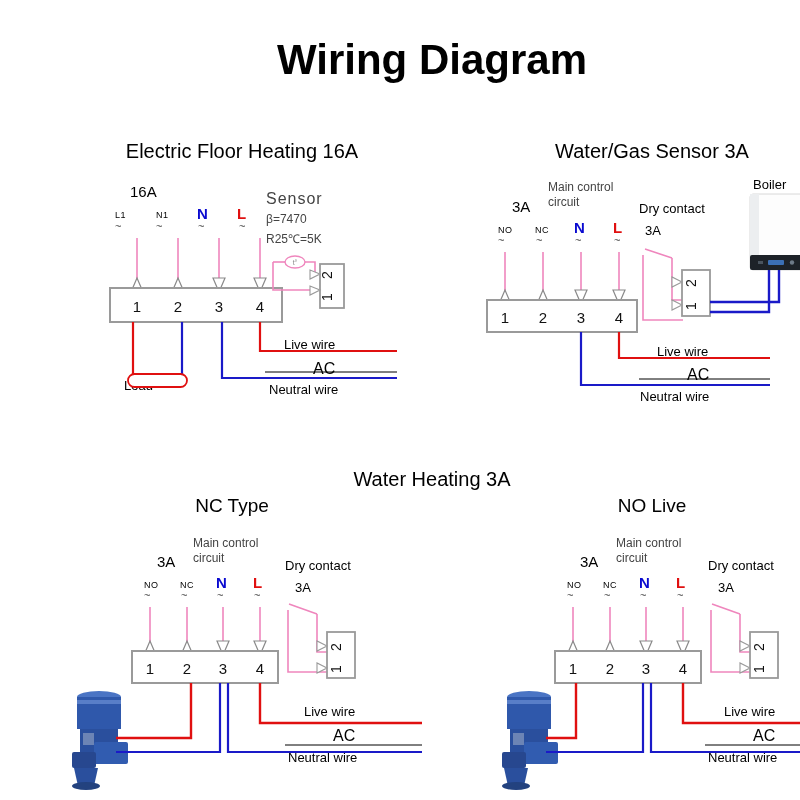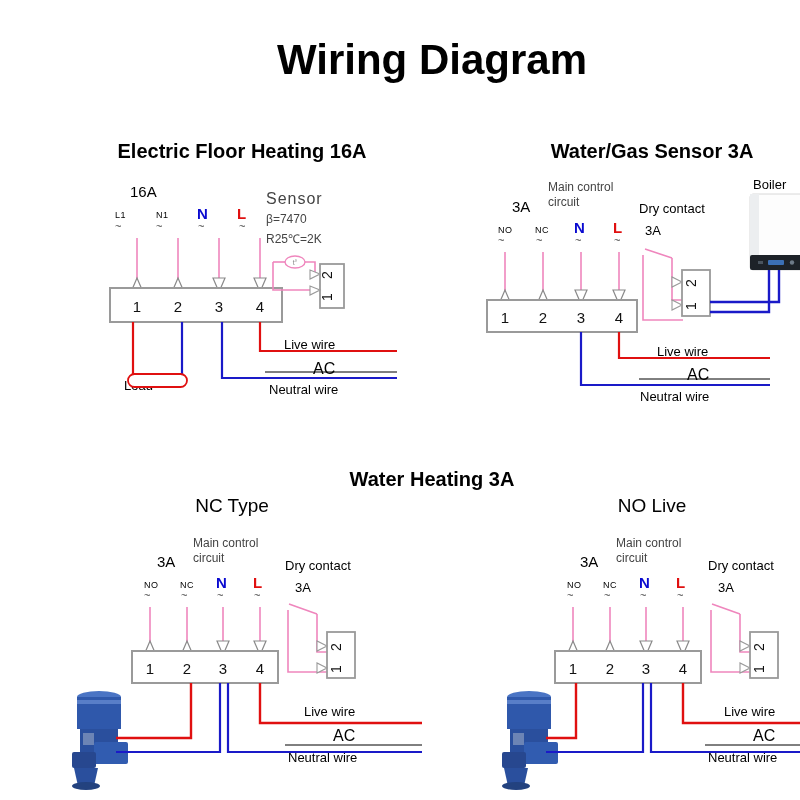--- a/index.html
+++ b/index.html
@@ -9,21 +9,21 @@
     color:#000;overflow:hidden;position:relative;
   }
   #root{position:relative;width:800px;height:800px;margin-left:32px;}
   .abs{position:absolute;}
 
   .main-title{
     left:0;top:36px;width:800px;text-align:center;
     font-size:42px;font-weight:bold;letter-spacing:0px;
   }
   .panel-title{
-    font-size:20px;font-weight:bold;text-align:center;
+    font-size:20px;font-weight:normal;text-align:center;
   }
   .sub-title{
     font-size:19px;text-align:center;font-weight:400;
   }
 
   .lbl{font-size:11px;color:#000;white-space:nowrap;}
   .lbl-sm{font-size:9px;color:#000;white-space:nowrap;letter-spacing:.5px;}
   .lbl-md{font-size:13px;color:#000;white-space:nowrap;}
   .lbl-grey{font-size:12px;color:#444;white-space:nowrap;}
   .blue-t{color:#0a0ad0;font-weight:bold;font-size:15px;}
@@ -49,21 +49,21 @@
   <div class="abs blue-t" style="left:165px;top:205px;">N</div>
   <div class="abs red-t" style="left:205px;top:205px;">L</div>
 
   <div class="abs lbl-sm" style="left:83px;top:220px;font-size:11px;color:#444;">~</div>
   <div class="abs lbl-sm" style="left:124px;top:220px;font-size:11px;color:#444;">~</div>
   <div class="abs lbl-sm" style="left:166px;top:220px;font-size:11px;color:#444;">~</div>
   <div class="abs lbl-sm" style="left:207px;top:220px;font-size:11px;color:#444;">~</div>
 
   <div class="abs lbl-grey" style="left:234px;top:190px;font-size:16px;letter-spacing:1px;">Sensor</div>
   <div class="abs lbl-grey" style="left:234px;top:212px;font-size:12px;">β=7470</div>
-  <div class="abs lbl-grey" style="left:234px;top:230px;font-size:12px;">R25℃=2K</div>
+  <div class="abs lbl-grey" style="left:234px;top:230px;font-size:12px;">R25℃=5K</div>
 
   <div class="abs lbl" style="left:92px;top:378px;font-size:13px;">Load</div>
 
   <div class="abs lbl" style="left:252px;top:337px;font-size:13px;">Live wire</div>
   <div class="abs lbl" style="left:281px;top:360px;font-size:16px;">AC</div>
   <div class="abs lbl" style="left:237px;top:382px;font-size:13px;">Neutral wire</div>
 
   <svg width="800" height="800">
 
     <g stroke="#ef86bd" stroke-width="1.6" fill="none">

